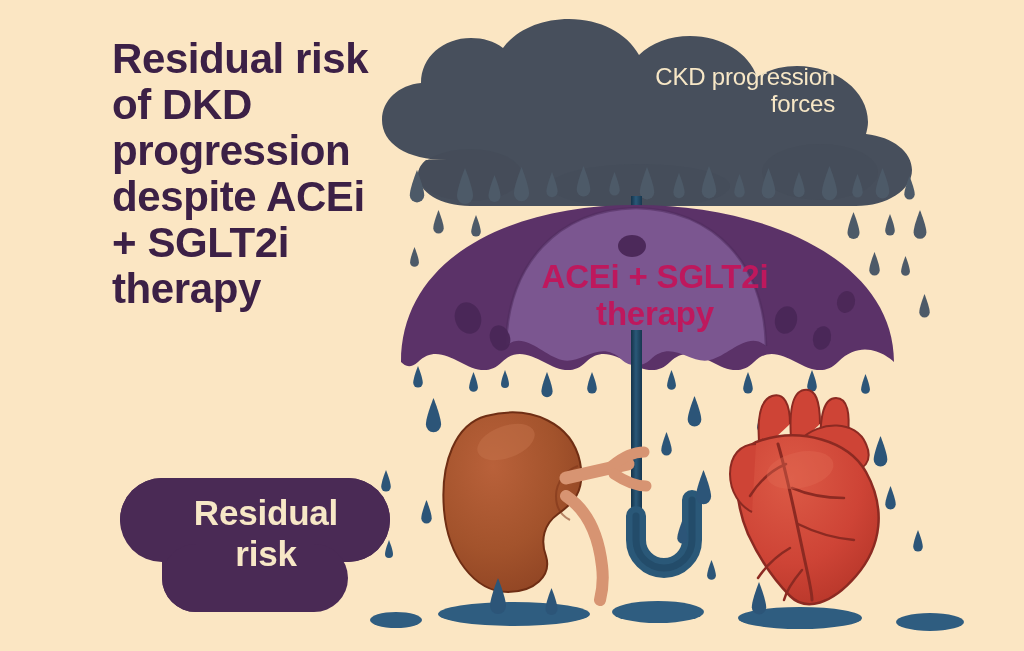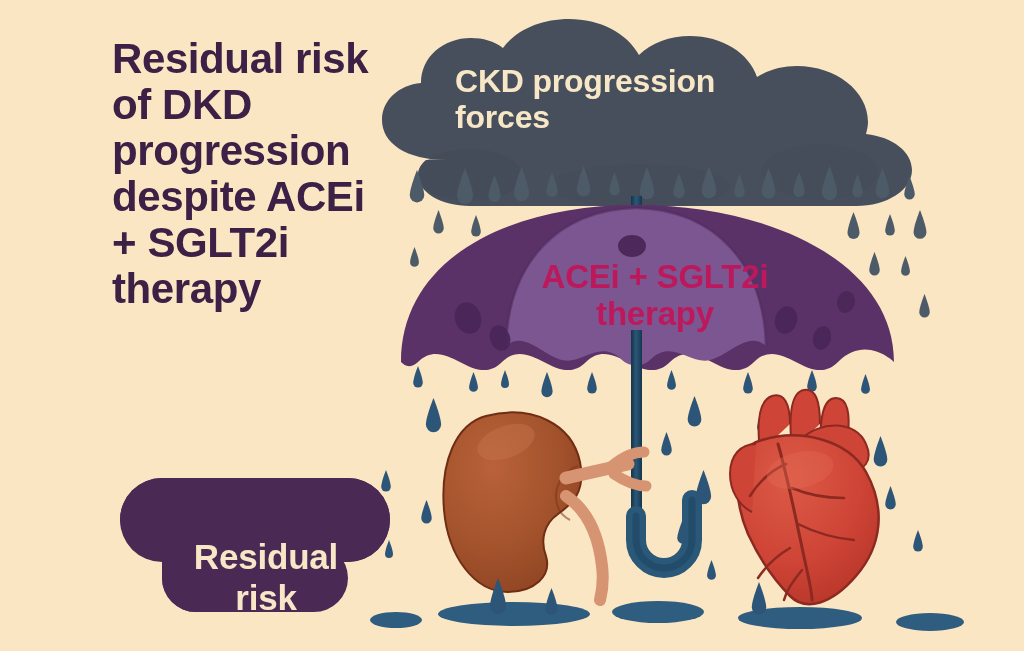--- a/index.html
+++ b/index.html
@@ -40,24 +40,24 @@
     line-height: 1.095;
     font-weight: 700;
     color: #3c2046;
     letter-spacing: -0.4px;
   }
   
   #cloud-label {
     left: 455px;
     top: 64px;
     width: 380px;
-    text-align: left;
-    font-size: 32px;
+    text-align: right;
+    font-size: 24px;
     line-height: 1.12;
-    font-weight: 700;
+    font-weight: 400;
     color: #f7e7c6;
     letter-spacing: -0.2px;
   }
   
   #umbrella-label {
     left: 455px;
     top: 258px;
     width: 400px;
     text-align: center;
     font-size: 33px;
@@ -70,21 +70,20 @@
   #badge-label {
     left: 128px;
     top: 492px;
     width: 276px;
     text-align: center;
     font-size: 35px;
     line-height: 1.18;
     font-weight: 700;
     color: #f7e7c6;
     letter-spacing: -0.2px;
-    margin-top: 44px;
   }
 </style>
 </head>
 <body>
 
 <div id="infographic">
 
   <svg id="scene" viewBox="0 0 1024 651" xmlns="http://www.w3.org/2000/svg">
     <defs>
       <radialGradient id="gradKidney" cx="0.36" cy="0.3" r="0.85">

